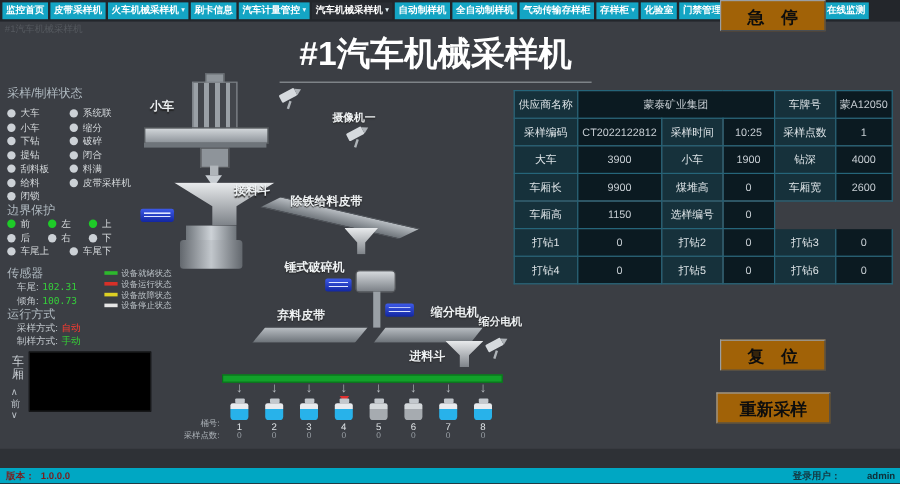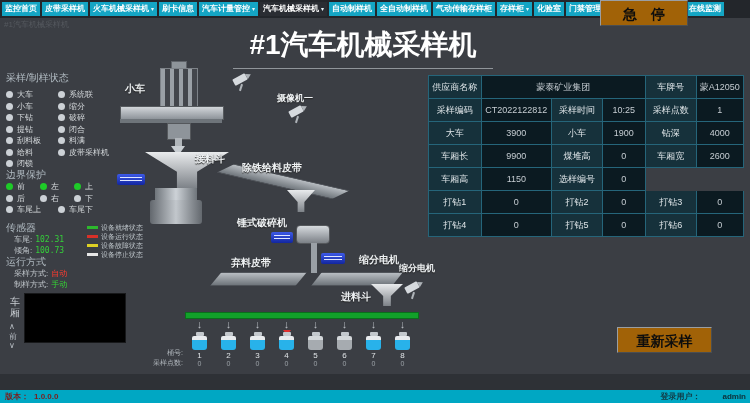--- a/index.html
+++ b/index.html
@@ -98,21 +98,21 @@
   #info-table{position:absolute;left:428px;top:75px;border-collapse:collapse;table-layout:fixed;width:316px;}
   #info-table td{border:1px solid #25657a;height:20px;text-align:center;font-size:9px;overflow:hidden;white-space:nowrap;}
   #info-table td.tl{background:#16313b;color:#dfe5e8;}
   #info-table td.tv{background:#0b1a21;color:#c6cdd2;}
   #info-table td.tb{background:transparent;border-color:transparent;}
   
   .action-btn{position:absolute;left:600px;width:88px;height:26px;background:#a16207;color:#0d0d0d;
       border:1px solid #9a9ea2;border-right-color:#4a4e52;border-bottom-color:#4a4e52;
       font-size:14px;font-weight:bold;text-align:center;line-height:26px;cursor:pointer;box-sizing:border-box;}
   .btn-reset{top:283px;}
-  .btn-resample{top:327px;left:597px;width:95px;margin-left:20px;}
+  .btn-resample{top:327px;left:597px;width:95px;}
   
   #footer-band{position:absolute;left:0;top:374px;width:750px;height:16px;background:#2e3136;}
   #statusbar{position:absolute;left:0;top:390px;width:750px;height:13px;background:#00a7c3;
              display:flex;align-items:center;font-size:8px;}
   #statusbar .ver{color:#7a1f1f;font-weight:bold;margin-left:5px;}
   #statusbar .spacer{flex:1;}
   #statusbar .usr{color:#123a44;font-weight:bold;margin-right:22px;}
   #statusbar .usr-name{color:#0d2f38;font-weight:bold;margin-right:4px;}
 </style>
 </head>
@@ -516,14 +516,15 @@
   <div id="footer-band"></div>
   <div id="statusbar">
     <span class="ver">版本：</span>
     <span class="ver">1.0.0.0</span>
     <span class="spacer"></span>
     <span class="usr">登录用户：</span>
     <span class="usr-name">admin</span>
   </div>
 
 <div class="action-btn btn-emergency-stop">急　停</div>
+    <div class="action-btn btn-reset">复　位</div>
     <div class="action-btn btn-resample">重新采样</div>
   </div>
 
 </body></html>

